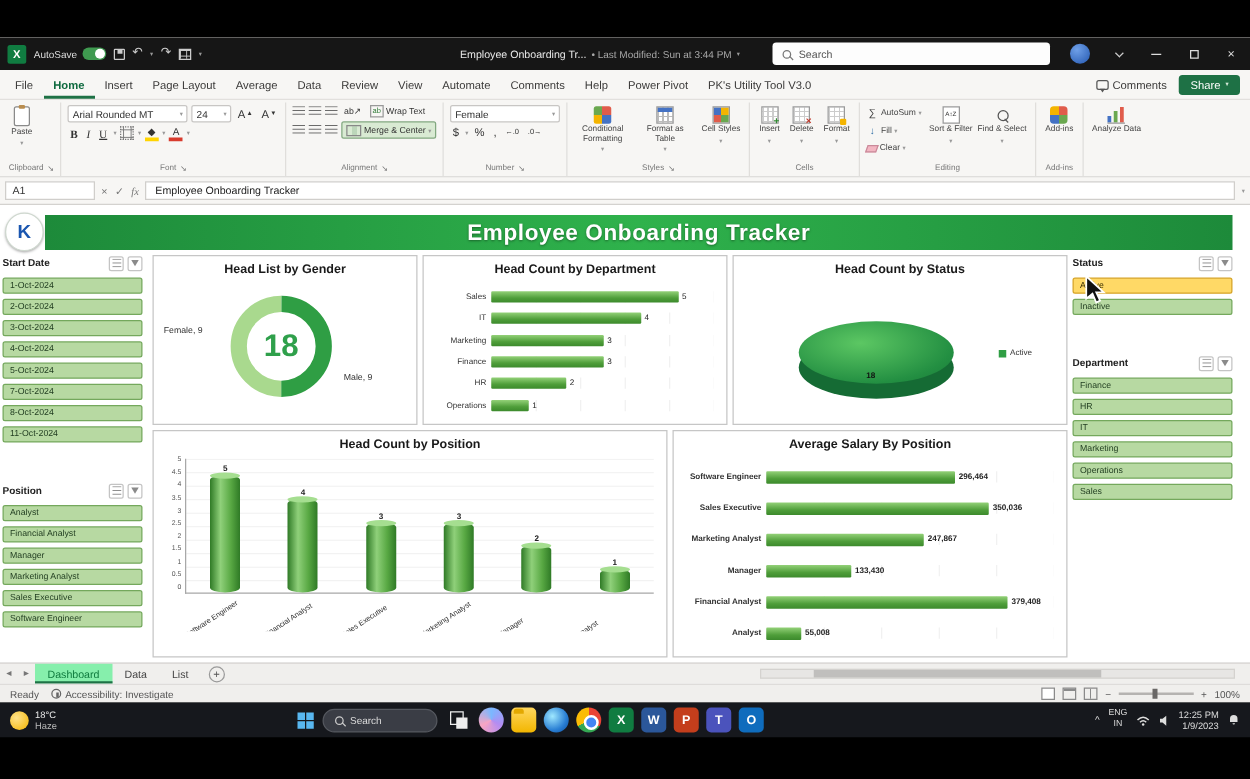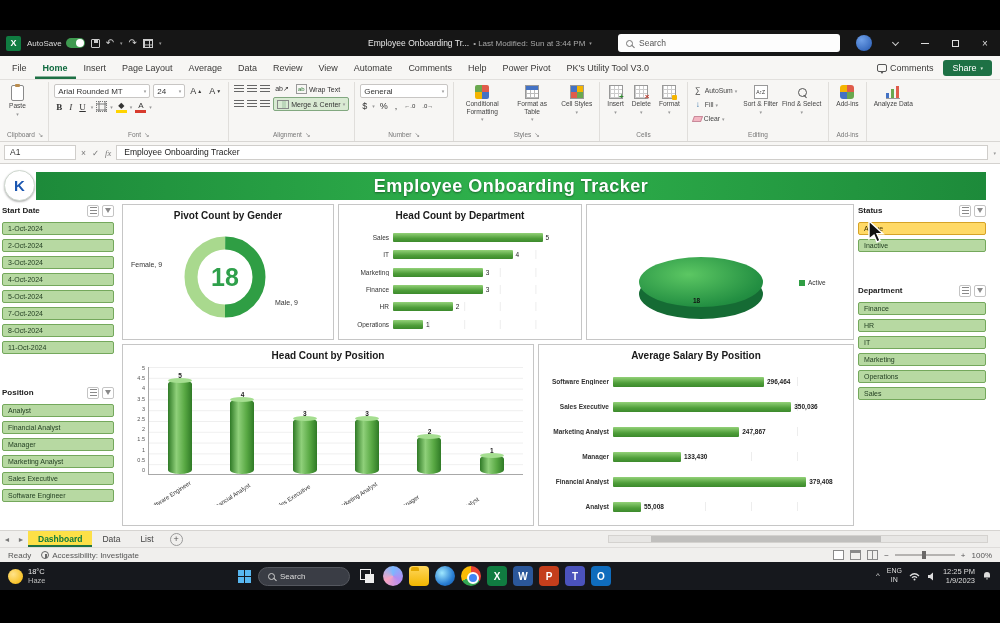--- a/index.html
+++ b/index.html
@@ -140,21 +140,21 @@
 .pie-label{position:absolute;left:106px;top:92px;font-size:6.5px;font-weight:bold;color:#111}
 .legend{position:absolute;left:212px;top:74px;display:flex;align-items:center;gap:3px;font-size:6.5px;color:#333}
 .lg-sq{width:6px;height:6px;background:#2f9e44}
 
 .cursor{position:absolute;left:866px;top:56px;z-index:50}
 
 
 .stabs{position:absolute;left:0;top:500px;width:100%;height:17px;background:#f0efed;border-top:1px solid #d6d4d1;display:flex;align-items:stretch;font-size:8.5px;color:#444}
 .snav{width:14px;display:flex;align-items:center;justify-content:center;color:#777;font-size:7px}
 .stab{padding:0 10px;display:flex;align-items:center}
-.stab.active{background:#fde047;color:#0e7a3d;font-weight:bold;box-shadow:inset 0 -2px #1e7145}
+.stab.active{background:#86efac;color:#0e7a3d;font-weight:normal;box-shadow:inset 0 -2px #1e7145}
 .addsheet{width:13px;height:13px;border-radius:50%;border:1px solid #9a9a9a;color:#555;display:flex;align-items:center;justify-content:center;font-size:9px;margin:auto 6px}
 .hscroll{position:absolute;right:12px;top:4px;width:380px;height:8px;background:#e7e6e4;border:1px solid #d4d2cf}
 .hthumb{position:absolute;left:42px;top:0;height:6px;width:230px;background:#c0bfbd}
 
 
 .sbar{position:absolute;left:0;top:517px;width:100%;height:15px;background:#f0efed;border-top:1px solid #dedcda;display:flex;align-items:center;font-size:8px;color:#555;padding:0 8px;gap:10px}
 .a11y{width:8px;height:8px;border:1px solid #666;border-radius:50%;position:relative}
 .a11y::after{content:"";position:absolute;left:2.5px;top:2px;width:2px;height:4px;background:#666}
 .sbar-right{margin-left:auto;display:flex;align-items:center;gap:6px}
 .vico{width:11px;height:10px;border:1px solid #8a8a8a;background:#fff}
@@ -343,21 +343,21 @@
         </div>
         <div class="glabel">
             <span>Alignment</span>
             <span>↘</span>
           </div>
       </div>
 
       <div class="rgroup">
         <div class="rbody fcol">
           <div class="combo" style="width:88px">
-              <span style="flex:1">General</span>
+              <span style="flex:1">Female</span>
               <span class="carat">▾</span>
             </div>
           <div class="mrow">
             <span class="mbtn">$</span>
               <span class="carat">▾</span>
             <span class="mbtn">%</span>
             <span class="mbtn">,</span>
             <span class="mbtn" style="font-size:6px">←.0</span>
             <span class="mbtn" style="font-size:6px">.0→</span>
           </div>
@@ -528,21 +528,21 @@
             <div class="sl-item">Analyst</div>
             <div class="sl-item">Financial Analyst</div>
             <div class="sl-item">Manager</div>
             <div class="sl-item">Marketing Analyst</div>
             <div class="sl-item">Sales Executive</div>
             <div class="sl-item">Software Engineer</div>
           </div>
       </div>
 
       <div class="card" style="left:122px;top:40px;width:212px;height:136px">
-        <div class="ctitle">Pivot Count by Gender</div>
+        <div class="ctitle">Head List by Gender</div>
         <div class="donut-area"><svg width="96" height="96" viewBox="0 0 96 96">
               <circle cx="48" cy="48" r="34" fill="none" stroke="#a9d98e" stroke-width="13" stroke-dasharray="106.81415022205297 106.81415022205297" stroke-dashoffset="0" transform="rotate(90 48 48)"></circle>
               <circle cx="48" cy="48" r="34" fill="none" stroke="#2f9e44" stroke-width="13" stroke-dasharray="106.81415022205297 106.81415022205297" stroke-dashoffset="-106.81415022205297" transform="rotate(90 48 48)"></circle>
             </svg></div>
         <div class="donut-num">18</div>
         <div class="gd-lab" style="left:8px;top:56px">Female, 9</div>
         <div class="gd-lab" style="left:152px;top:94px">Male, 9</div>
       </div>
 
       <div class="card" style="left:338px;top:40px;width:244px;height:136px">
@@ -587,20 +587,21 @@
               <span class="hb-cat">Operations</span>
               <div class="hb-track">
                 <div class="hb-bar" style="width: 16.8%;"></div>
                 <span class="hb-val">1</span>
               </div>
             </div>
           </div>
       </div>
 
       <div class="card" style="left:586px;top:40px;width:268px;height:136px">
+        <div class="ctitle">Head Count by Status</div>
         <div class="pie-side"></div>
         <div class="pie-top"></div>
         <div class="pie-label">18</div>
         <div class="legend">
           <span class="lg-sq"></span>
           <span>Active</span>
         </div>
       </div>
 
       <div class="card" style="left:122px;top:180px;width:412px;height:182px">

